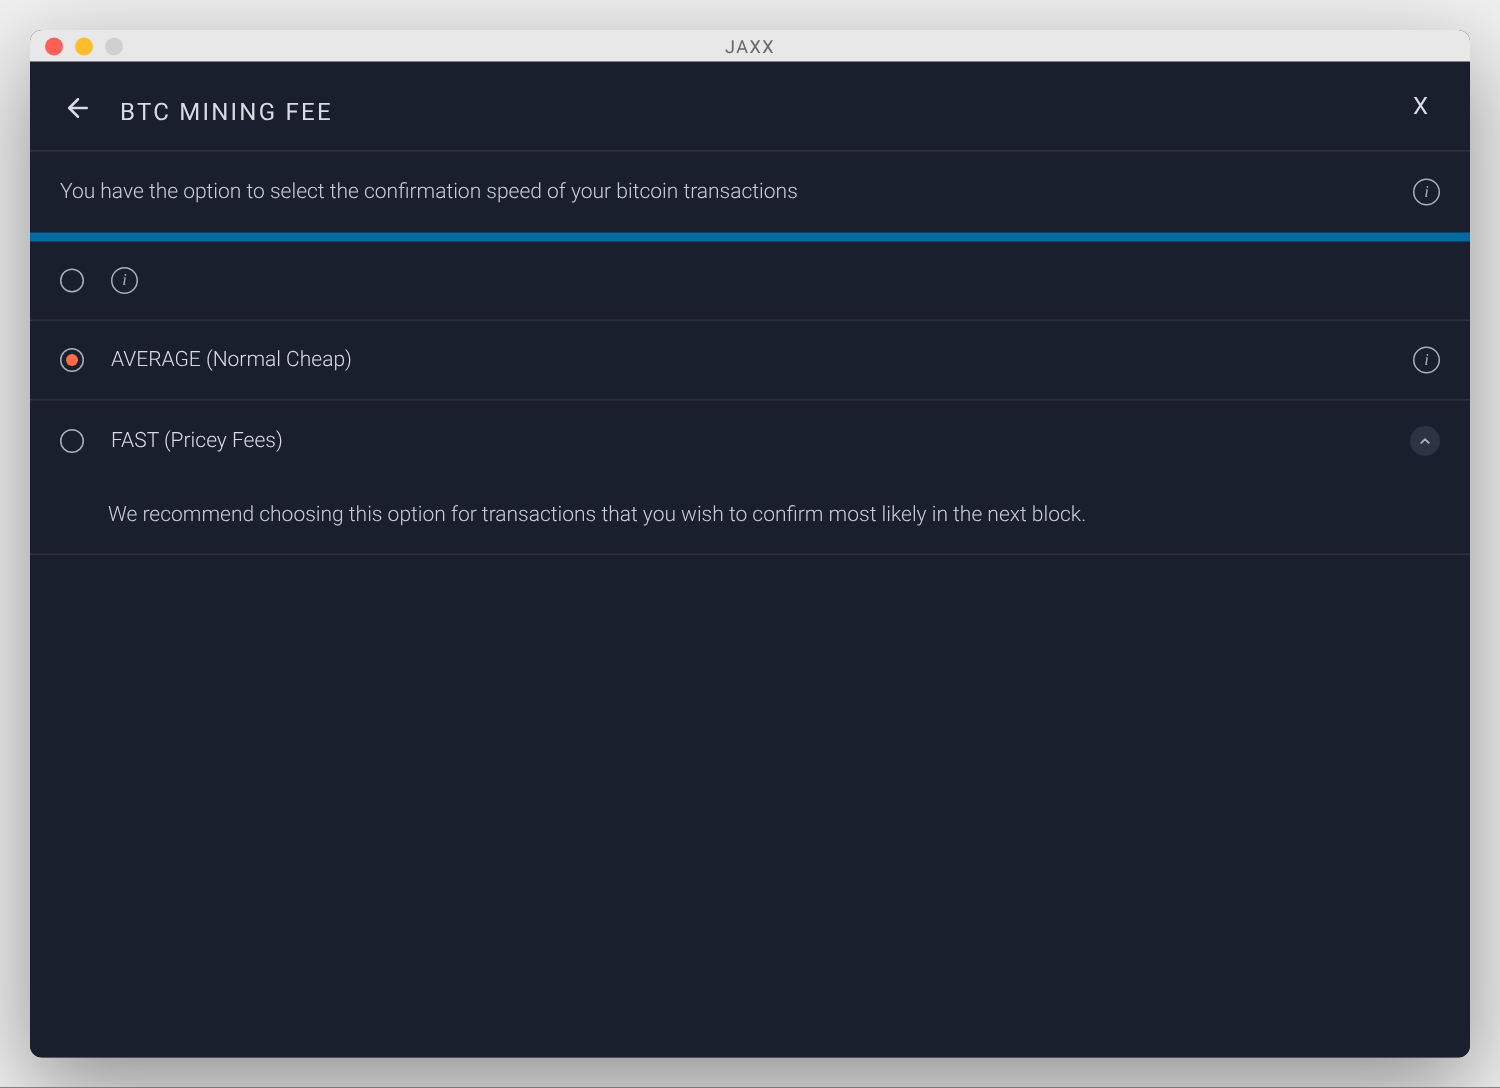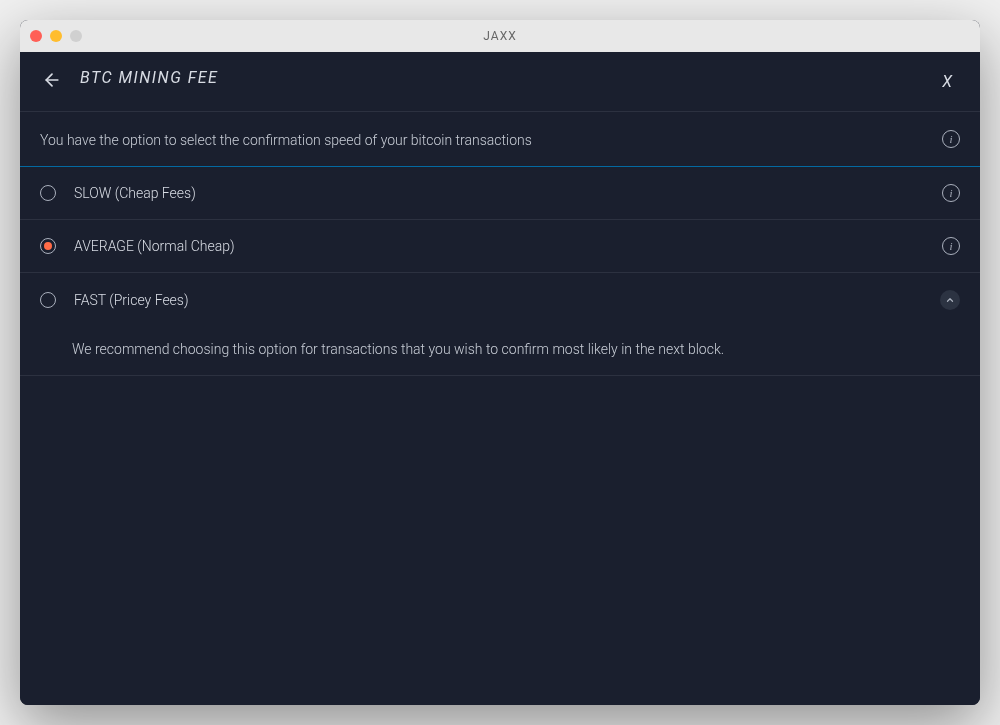--- a/index.html
+++ b/index.html
@@ -19,21 +19,21 @@
       width: 960px;
       height: 685px;
       background: #1a1f2e;
       border-radius: 8px;
       overflow: hidden;
       box-shadow: 0 20px 60px rgba(0,0,0,0.4);
       display: flex;
       flex-direction: column;
     }
     .titlebar {
-      height: 32px;
+      height: 21px;
       background: #e8e8e8;
       display: flex;
       align-items: center;
       padding: 0 10px;
       position: relative;
       text-decoration: underline;
     }
     .traffic-lights {
       display: flex;
       gap: 8px;
@@ -57,24 +57,23 @@
     }
     .app-content {
       flex: 1;
       background: #1a1f2e;
       color: #d8dce4;
       display: flex;
       flex-direction: column;
     }
     .header {
       display: flex;
-      align-items: flex-start;
+      align-items: flex-end;
       padding: 16px 20px;
       border-bottom: 1px solid #2c3140;
-      font-style: italic;
     }
     .back-arrow {
       width: 24px;
       height: 24px;
       display: flex;
       align-items: center;
       justify-content: center;
       cursor: pointer;
       margin-right: 16px;
     }
@@ -84,23 +83,23 @@
       letter-spacing: 1.5px;
       flex: 1;
     }
     .close-x {
       font-size: 16px;
       cursor: pointer;
       padding: 4px 8px;
     }
     .description-row {
       display: flex;
-      align-items: flex-end;
+      align-items: center;
       padding: 18px 20px;
-      border-bottom: 1px solid #0369a1;
+      border-bottom: 6px solid #0369a1;
     }
     .description-text {
       flex: 1;
       font-size: 14px;
       color: #c8cdd6;
       font-weight: 300;
     }
     .info-icon {
       width: 18px;
       height: 18px;
@@ -200,21 +199,20 @@
       <div class="close-x">X</div>
     </div>
 
     <div class="description-row">
       <div class="description-text">You have the option to select the confirmation speed of your bitcoin transactions</div>
       <div class="info-icon">i</div>
     </div>
 
     <div class="option-row">
       <div class="radio"></div>
-      <div class="option-label">SLOW (Cheap Fees)</div>
       <div class="info-icon">i</div>
     </div>
 
     <div class="option-row">
       <div class="radio selected"></div>
       <div class="option-label">AVERAGE (Normal Cheap)</div>
       <div class="info-icon">i</div>
     </div>
 
     <div class="option-row last-option">

